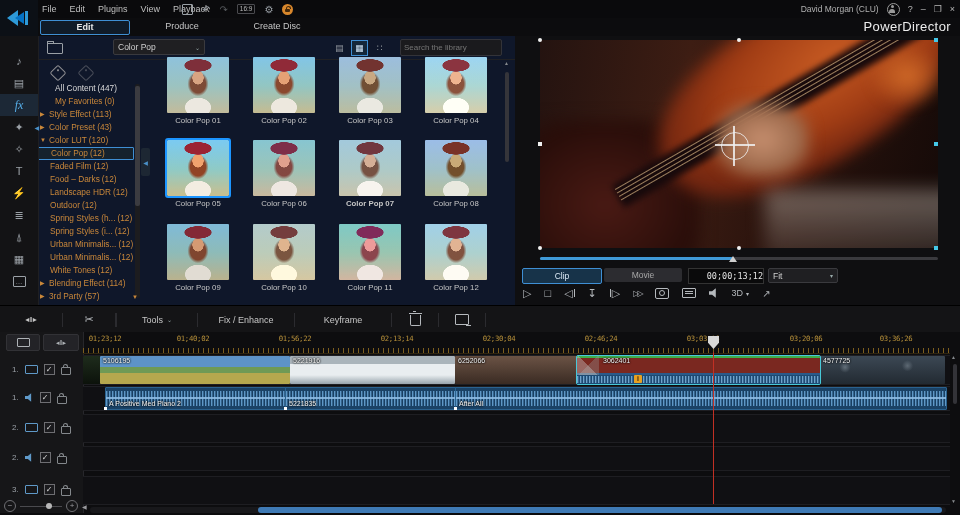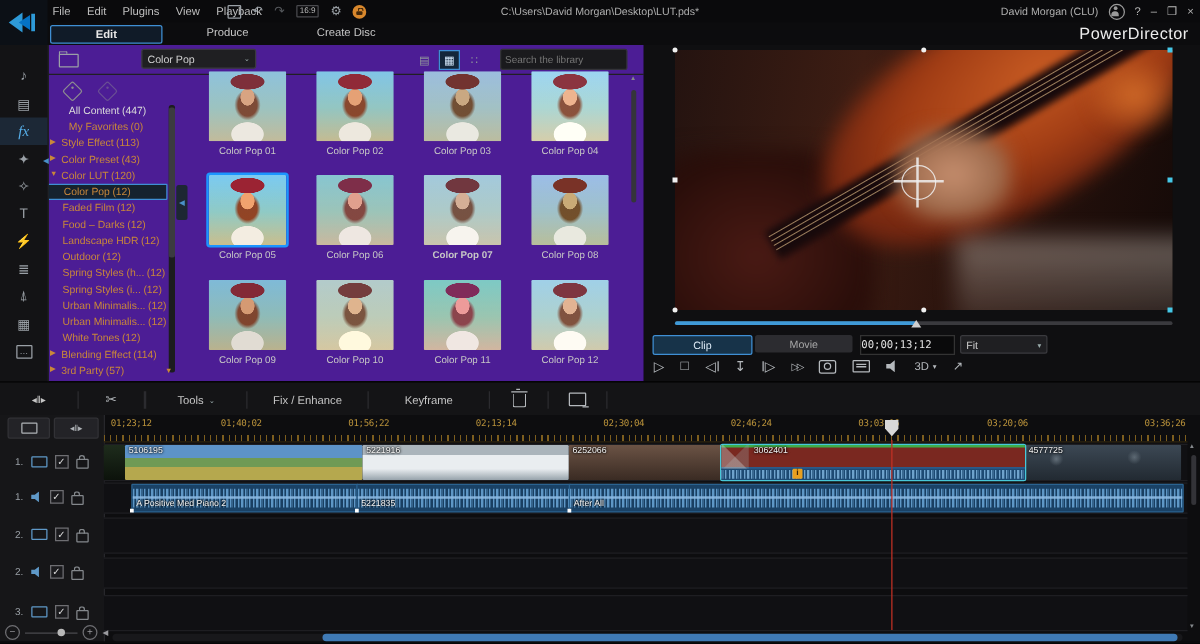--- a/index.html
+++ b/index.html
@@ -30,21 +30,21 @@
   .tab{position:absolute;top:2px;height:13px;line-height:13px;text-align:center;font-size:9px;color:#c6c6c6;}
   .tab.active{border:1px solid #3f8fd4;background:#101b28;border-radius:2px;color:#e8e8e8;font-weight:bold;}
   .logo-text{position:absolute;right:9px;top:19px;font-size:13px;color:#ededed;letter-spacing:.4px;z-index:6;}
   
   .rail{left:0;top:36px;width:38px;height:269px;background:#131315;border-right:1px solid #1f1f22;z-index:4;}
   .rail-item{width:38px;height:22px;display:flex;align-items:center;justify-content:center;color:#9aa0a6;font-size:11px;}
   .rail-item.active{background:#1c2836;color:#56aee8;font-style:italic;font-family:"Liberation Serif",serif;font-size:12px;}
   .rail-item .boxed{border:1px solid #9aa0a6;border-radius:1px;font-size:7px;line-height:7px;padding:1px 2px;}
   .rail-collapse{position:absolute;right:-1px;top:88px;font-size:6px;color:#4a90c8;}
   
-  .library{left:38px;top:36px;width:477px;height:269px;background:#4c1d95;border-right:1px solid #000;}
+  .library{left:38px;top:36px;width:477px;height:269px;background:#0f172a;border-right:1px solid #000;}
   .lib-head{position:absolute;left:0;top:0;width:477px;height:23px;border-bottom:1px solid #202023;}
   .i-folder{position:relative;width:14px;height:9px;border:1px solid #9aa0a6;border-radius:1px;}
   .i-folder:before{content:"";position:absolute;left:-1px;top:-3px;width:5px;height:2px;border:1px solid #9aa0a6;border-bottom:none;border-radius:1px 1px 0 0;}
   .dd{position:absolute;background:#1f1f22;border:1px solid #3a3a3e;border-radius:2px;font-size:8.5px;color:#cfcfcf;display:flex;align-items:center;padding:0 4px;justify-content:space-between;}
   .vi{width:15px;height:14px;display:flex;align-items:center;justify-content:center;font-size:9px;color:#8f959b;border:1px solid transparent;}
   .vi.active{border-color:#3f8fd4;background:#14273a;color:#cfe3f5;}
   .search{position:absolute;left:362px;top:3px;width:100px;height:15px;background:#1a1a1d;border:1px solid #333338;border-radius:2px;display:flex;align-items:center;}
   .search input{flex:1;background:transparent;border:none;outline:none;color:#bbb;font-size:8px;padding:0 3px;font-family:"Liberation Sans",sans-serif;}
   .i-mag{position:relative;width:6px;height:6px;border:1px solid #8a9096;border-radius:50%;margin-right:5px;flex:none;}
   .i-mag:after{content:"";position:absolute;right:-3px;bottom:-1.5px;width:4px;height:1.3px;background:#8a9096;transform:rotate(45deg);}
@@ -82,21 +82,21 @@
   .handle{position:absolute;width:4px;height:4px;background:#f0f0f0;border-radius:50%;z-index:8;}
   .handle.sq{border-radius:0;}
   .handle.cy{background:#45c8e8;border-radius:0;}
   .xh{position:absolute;left:181px;top:92px;width:26px;height:26px;border:1.5px solid rgba(240,240,240,.85);border-radius:50%;z-index:8;}
   .xh:before{content:"";position:absolute;left:-7px;top:11.3px;width:40px;height:1.4px;background:rgba(240,240,240,.85);}
   .xh:after{content:"";position:absolute;top:-7px;left:11.3px;height:40px;width:1.4px;background:rgba(240,240,240,.85);}
   .seek{position:absolute;left:25px;top:221px;width:398px;height:3px;background:#3a3a3e;border-radius:2px;}
   .seek .fill{position:absolute;left:0;top:0;height:3px;background:#3f9ad8;border-radius:2px;}
   .seek .hd{position:absolute;top:-1px;width:0;height:0;border-left:4px solid transparent;border-right:4px solid transparent;border-bottom:6px solid #cfcfcf;}
   .pbtn{position:absolute;height:14px;line-height:14px;text-align:center;font-size:8.5px;border-radius:2px;}
-  .tcbox{position:absolute;background:#0a0a0b;border:1px solid #333;color:#e2e2e2;font-family:"DejaVu Sans Mono",monospace;font-size:8.5px;text-align:left;}
+  .tcbox{position:absolute;background:#0a0a0b;border:1px solid #333;color:#e2e2e2;font-family:"DejaVu Sans Mono",monospace;font-size:8.5px;text-align:right;}
   .transport{position:absolute;left:8px;top:249px;display:flex;align-items:center;gap:13px;color:#b5b9bd;font-size:11px;height:16px;}
   .transport .fr{display:flex;align-items:center;gap:1px;}
   .vbar{width:1px;height:8px;background:#b5b9bd;}
   .i-cam{position:relative;width:12px;height:9px;border:1px solid #b5b9bd;border-radius:2px;}
   .i-cam:after{content:"";position:absolute;left:3px;top:1.5px;width:4px;height:4px;border:1px solid #b5b9bd;border-radius:50%;}
   .i-panel{position:relative;width:12px;height:8px;border:1px solid #b5b9bd;border-radius:1px;}
   .i-panel:after{content:"";position:absolute;left:2px;top:2px;right:2px;height:3px;
      background:linear-gradient(180deg,#b5b9bd 1px,transparent 1px,transparent 2px,#b5b9bd 2px,#b5b9bd 3px);}
   .i-spk{width:10px;height:10px;background:#b5b9bd;clip-path:polygon(0 32%,35% 32%,72% 2%,72% 98%,35% 68%,0 68%);}
   
@@ -170,21 +170,20 @@
       <span>Playback</span>
     </div>
     <div class="mb-ics">
       <span style="width:9px;height:9px;border:1px solid #9aa0a6;border-radius:1px;display:inline-block;"></span>
       <span>↶</span>
       <span style="color:#55585c;">↷</span>
       <span class="aspect">16:9</span>
       <span>⚙</span>
       <span class="badge"></span>
     </div>
-    <div class="doc-title">C:\Users\David Morgan\Desktop\LUT.pds*</div>
     <div class="mb-right">
       <span>David Morgan (CLU)</span>
       <span class="avatar"></span>
       <span class="winbtn">?</span>
       <span class="winbtn">–</span>
       <span class="winbtn">❐</span>
       <span class="winbtn">×</span>
     </div>
   </div>
   <div class="abs logo">
@@ -534,21 +533,21 @@
 
     <div class="ruler">
       <span class="rl" style="left:22px;">01;23;12</span>
       <span class="rl" style="left:110px;">01;40;02</span>
       <span class="rl" style="left:212px;">01;56;22</span>
       <span class="rl" style="left:314px;">02;13;14</span>
       <span class="rl" style="left:416px;">02;30;04</span>
       <span class="rl" style="left:518px;">02;46;24</span>
       <span class="rl" style="left:620px;">03;03;16</span>
       <span class="rl" style="left:723px;">03;20;06</span>
-      <span class="rl" style="left:813px;margin-left:36px;">03;36;26</span>
+      <span class="rl" style="left:813px;">03;36;26</span>
     </div>
     <div class="ticks"></div>
     <div class="ph-mark"></div>
     <div class="ph-line"></div>
 
     <div class="tracks">
 
       <div class="trow" style="top:3px;height:28px;">
         <div class="clip c-stub" style="left:0;width:17px;"></div>
         <div class="clip c-spring sep-frames" style="left:17px;width:190px;">

